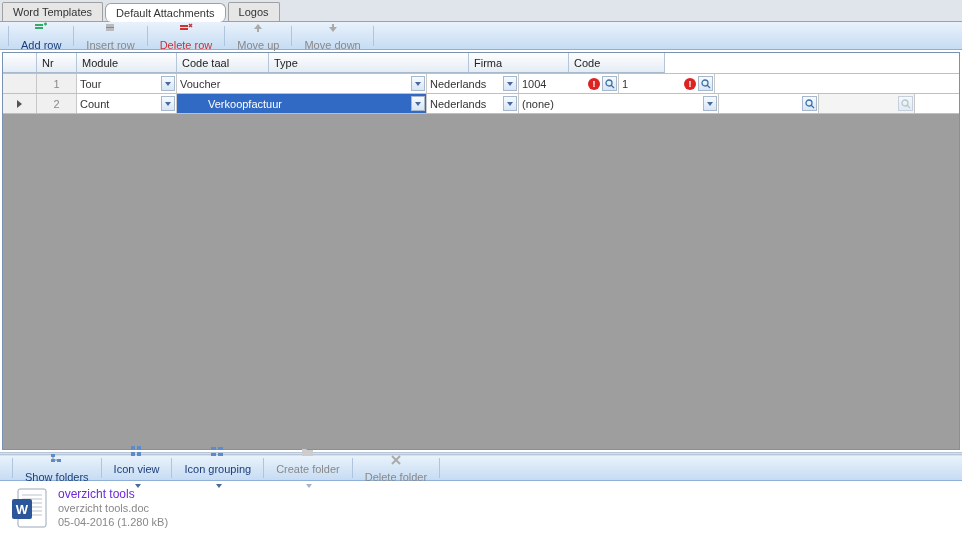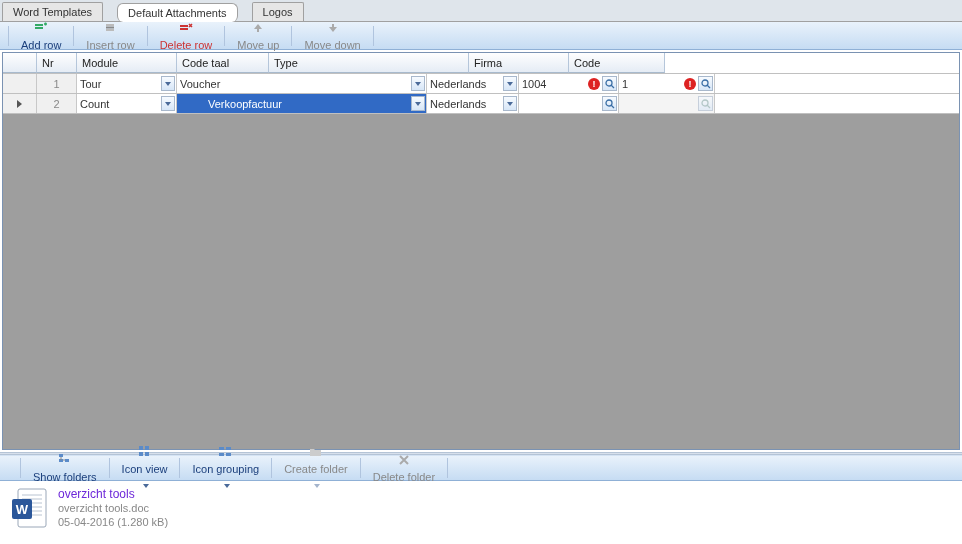--- a/index.html
+++ b/index.html
@@ -19,21 +19,21 @@
     border-bottom: 1px solid #a0a0a0;
     height: 22px;
     padding-left: 2px;
     padding-top: 2px;
   }
   .tab {
     border: 1px solid #a0a0a0;
     border-bottom: none;
     background: #e6e6e6;
     padding: 3px 10px 2px;
-    margin-right: 14px;
+    margin-right: 2px;
     color: #333;
     border-top-left-radius: 2px;
     border-top-right-radius: 2px;
     cursor: pointer;
   }
   .tab.active {
     background: #fff;
     position: relative;
     top: 1px;
     border-radius: 6px;
@@ -135,21 +135,21 @@
     position:absolute;
   }
   .grid-body-fill { flex:1; background:#9e9e9e; }
   
   .bsep { height:3px; background:#d7e0ec; border-top:1px solid #b5c4d6; border-bottom:1px solid #b5c4d6;}
   .filebar {
     height: 26px;
     background: linear-gradient(#e9f2fb, #c6dcf3);
     border-bottom: 1px solid #8fb0d6;
     border-top:1px solid #d4e3f4;
-    display:flex; align-items:center; padding:0 16px;
+    display:flex; align-items:center; padding:0 8px;
   }
   .filebar .tbtn { color:#1a3e7b; }
   .filebar .tbtn.disabled { color:#888; }
   .file-area { padding: 6px 8px; display:flex; align-items:flex-start; gap:6px; }
   .file-icon-w {
     width: 44px; height:44px;
     display:flex;align-items:center;justify-content:center;
   }
   .file-meta .title { color:#6d28d9; font-size:12px; }
   .file-meta .sub { color:#888; font-size:11px; line-height:1.3;}
@@ -278,20 +278,24 @@
     <div class="cell w-mod">
       <span>Count</span>
       <span class="dd"></span>
     </div>
     <div class="cell w-doc selected">
       <span>Verkoopfactuur</span>
       <span class="dd"></span>
     </div>
     <div class="cell w-taal">
       <span>Nederlands</span>
+      <span class="dd"></span>
+    </div>
+    <div class="cell w-type">
+      <span>(none)</span>
       <span class="dd"></span>
     </div>
     <div class="cell w-firma">
       <span></span>
       <span class="lupe">
         <svg width="10" height="10" viewBox="0 0 10 10">
             <circle cx="4" cy="4" r="3" stroke="#3a6ea5" fill="none" stroke-width="1.3"></circle>
             <line x1="6" y1="6" x2="9" y2="9" stroke="#3a6ea5" stroke-width="1.3"></line>
           </svg>
       </span>

